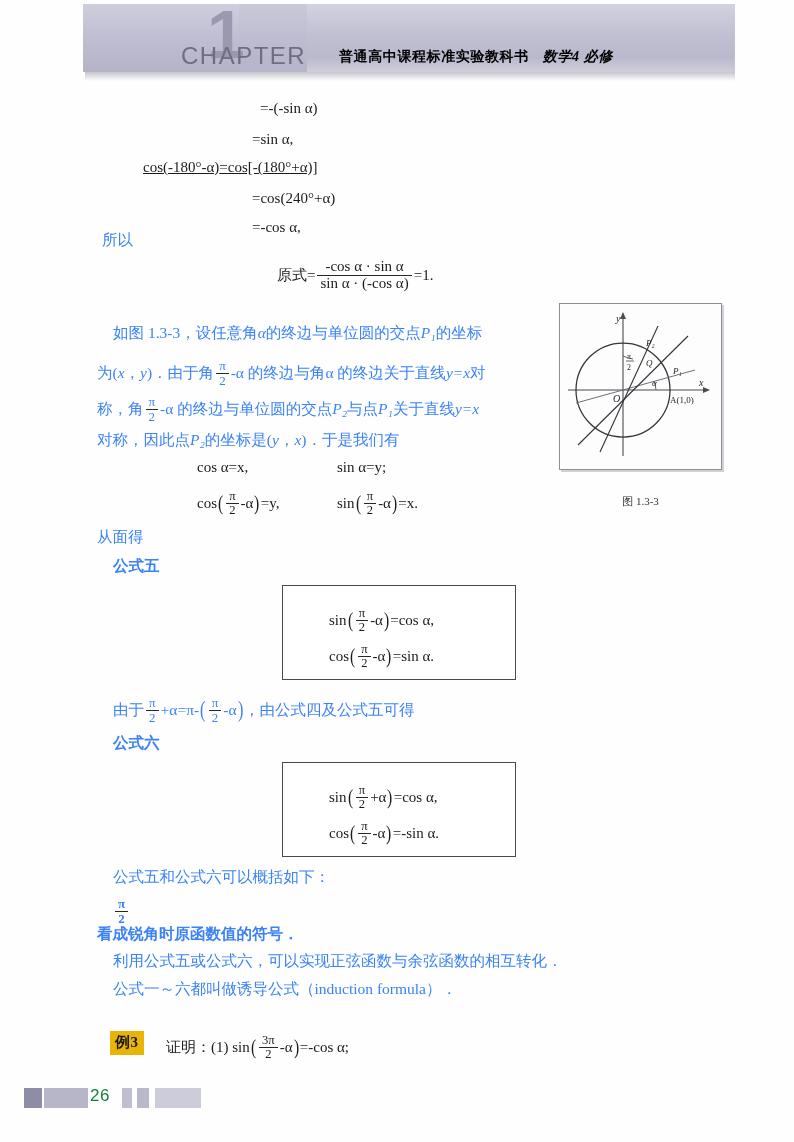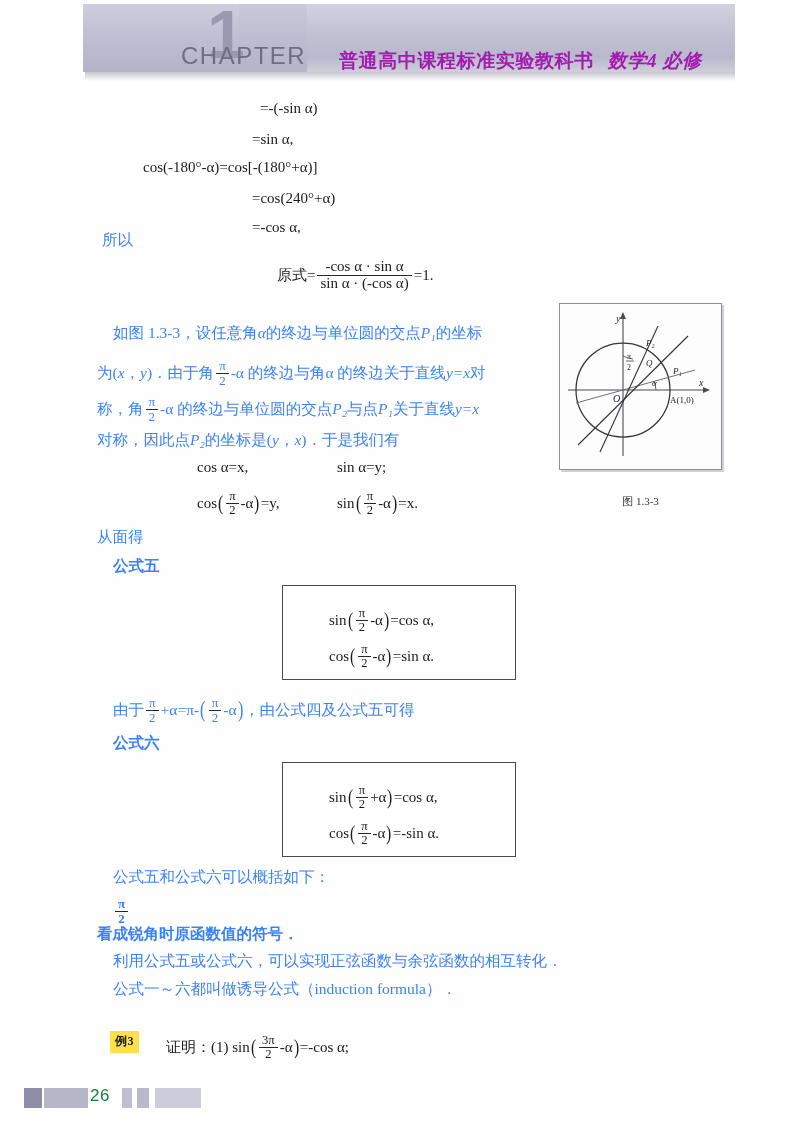--- a/index.html
+++ b/index.html
@@ -69,23 +69,23 @@
     left: 98px; top: 38px;
     font-family: "Liberation Sans", sans-serif;
     font-size: 24px;
     letter-spacing: 1.5px;
     color: #6e6d83;
   }
   .hdr-title {
     position: absolute;
     left: 256px; top: 44px;
     font-family: "Liberation Serif", serif;
-    font-size: 19px;
+    font-size: 14px;
     font-weight: bold;
-    color: #a21caf;
+    color: #000000;
     letter-spacing: .6px;
     white-space: nowrap;
     text-align: right;
   }
   .hdr-title .sub {
     font-style: italic;
     margin-left: 14px;
   }
 
   
@@ -162,24 +162,24 @@
     top: 494px;
     width: 163px;
     text-align: center;
     font-size: 11px;
     color: #333;
   }
 
   
   .ex-badge {
     position: absolute;
-    background: #fde047;
+    background: #eab308;
     color: #16161c;
     font-weight: bold;
-    font-size: 12px;
+    font-size: 15px;
     padding: 2px 5px 3px 5px;
     letter-spacing: .5px;
   }
 
   
   #footer { position: absolute; left: 0; top: 1078px; width: 794px; height: 42px; }
   .fblk { position: absolute; top: 10px; height: 20px; }
   .pagenum {
     position: absolute;
     left: 90px; top: 8px;
@@ -205,21 +205,21 @@
     </div>
     <div class="hdr-shadow"></div>
   </div>
 
   <div class="mline" style="left:260px; top:100px;">
     <span>=-(-sin α)</span>
   </div>
   <div class="mline" style="left:252px; top:131px;">
     <span>=sin α,</span>
   </div>
-  <div class="mline" style="left:143px; top:159px;">
+  <div class="mline" style="left:143px; top:159px;text-decoration:underline;">
     <span>cos(-180°-α)</span><span>=cos[-(180°+α)]</span>
   </div>
   <div class="mline" style="left:252px; top:190px;">
     <span>=cos(240°+α)</span>
   </div>
   <div class="mline" style="left:252px; top:219px;">
     <span>=-cos α,</span>
   </div>
 
   <div class="btext" style="left:102px; top:232px;">所以</div>

